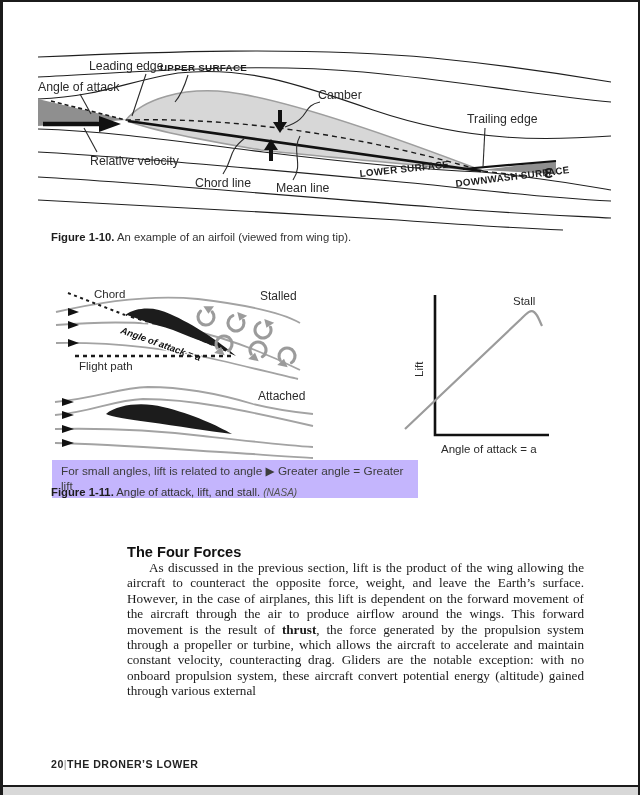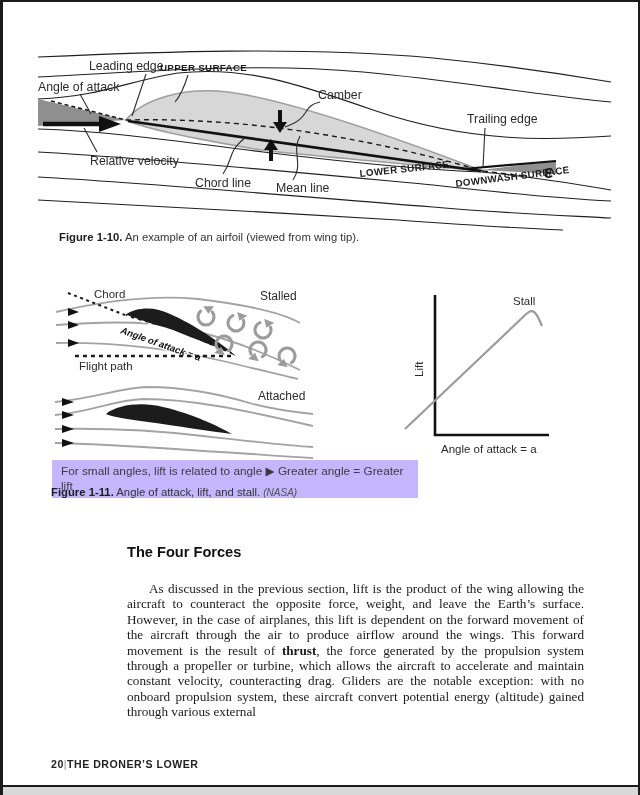--- a/index.html
+++ b/index.html
@@ -21,21 +21,21 @@
   .vortex circle{fill:none;stroke:#9b9b9b;stroke-width:3.1;stroke-dasharray:37 13.3;stroke-linecap:round;}
   .vortex polygon{fill:#9b9b9b;}
   .aoa-text{font-size:9.5px;font-weight:bold;font-style:italic;fill:#111;
             stroke:#fff;stroke-width:2.5px;paint-order:stroke;}
   .caption{position:absolute;font-size:11.3px;color:#333;}
   .caption b{color:#1d1d1d;}
   .caption .credit{font-style:italic;font-size:10px;color:#555;}
   .notebox{position:absolute;left:49px;top:458px;width:366px;background:#c4b5fd;
            padding:4px 9px;box-sizing:border-box;font-size:11.8px;color:#3c3c3c;line-height:15px;}
   .bodytext{position:absolute;left:124px;top:542px;width:457px;color:#1a1a1a;}
-  .bodytext h3{margin:0 0 21px 0;font-size:14.6px;font-weight:bold;color:#111;
+  .bodytext h3{margin:0 0 0 0;font-size:14.6px;font-weight:bold;color:#111;
                font-family:"Liberation Sans",sans-serif;}
   .bodytext p{margin:0;font-family:"Liberation Serif",serif;font-size:13.2px;line-height:15.4px;
               text-align:justify;}
   .bodytext p.indent{text-indent:22px;}
   .footer{position:absolute;left:48px;top:756px;display:flex;align-items:center;
           font-size:10.6px;font-weight:bold;color:#222;letter-spacing:.5px;}
   .footer .sep{font-weight:400;color:#8a8a8a;}
 </style>
 </head>
 <body>
@@ -99,21 +99,21 @@
     <text class="lbl" x="285" y="55">Camber</text>
     <text class="lbl" x="434" y="79">Trailing edge</text>
     <text class="lbl" x="57" y="121">Relative velocity</text>
     <text class="lbl" x="162" y="143">Chord line</text>
     <text class="lbl" x="243" y="148">Mean line</text>
     <text class="lbl-sm" transform="translate(327,133) rotate(-6)">LOWER SURFACE</text>
     <text class="lbl-sm" transform="translate(423,143) rotate(-7)">DOWNWASH SURFACE</text>
     <text class="eps" x="511" y="134">ε</text>
   </svg>
 
-  <div class="caption" style="left:56px;top:229px;">
+  <div class="caption" style="left:48px;top:229px;">
     <b>Figure 1-10.</b><span> An example of an airfoil (viewed from wing tip).</span>
   </div>
 
   <svg style="left:45px;top:278px;" width="265" height="107" viewBox="0 0 265 107">
     <g>
       <path class="gstream" d="M8,32 C60,20 110,15 150,19 C200,25 235,33 252,43"></path>
       <path class="gstream" d="M8,45 C60,41 100,41 135,48 C180,58 222,75 252,90"></path>
       <path class="gstream" d="M8,63 C70,62 130,70 170,80 C205,88 232,95 250,99"></path>
       <polygon points="20,28 20,36 31,32" fill="#111"></polygon>
       <polygon points="20,41 20,49 31,45" fill="#111"></polygon>

